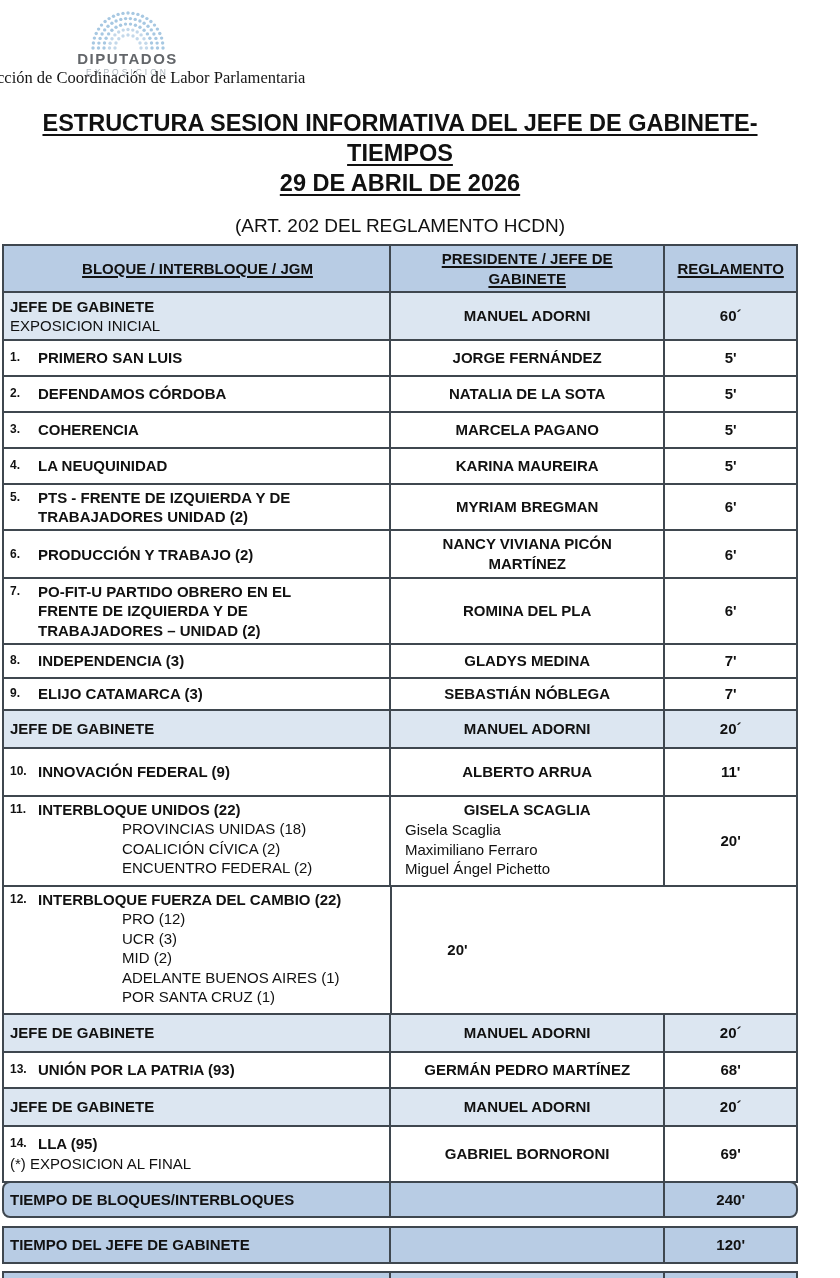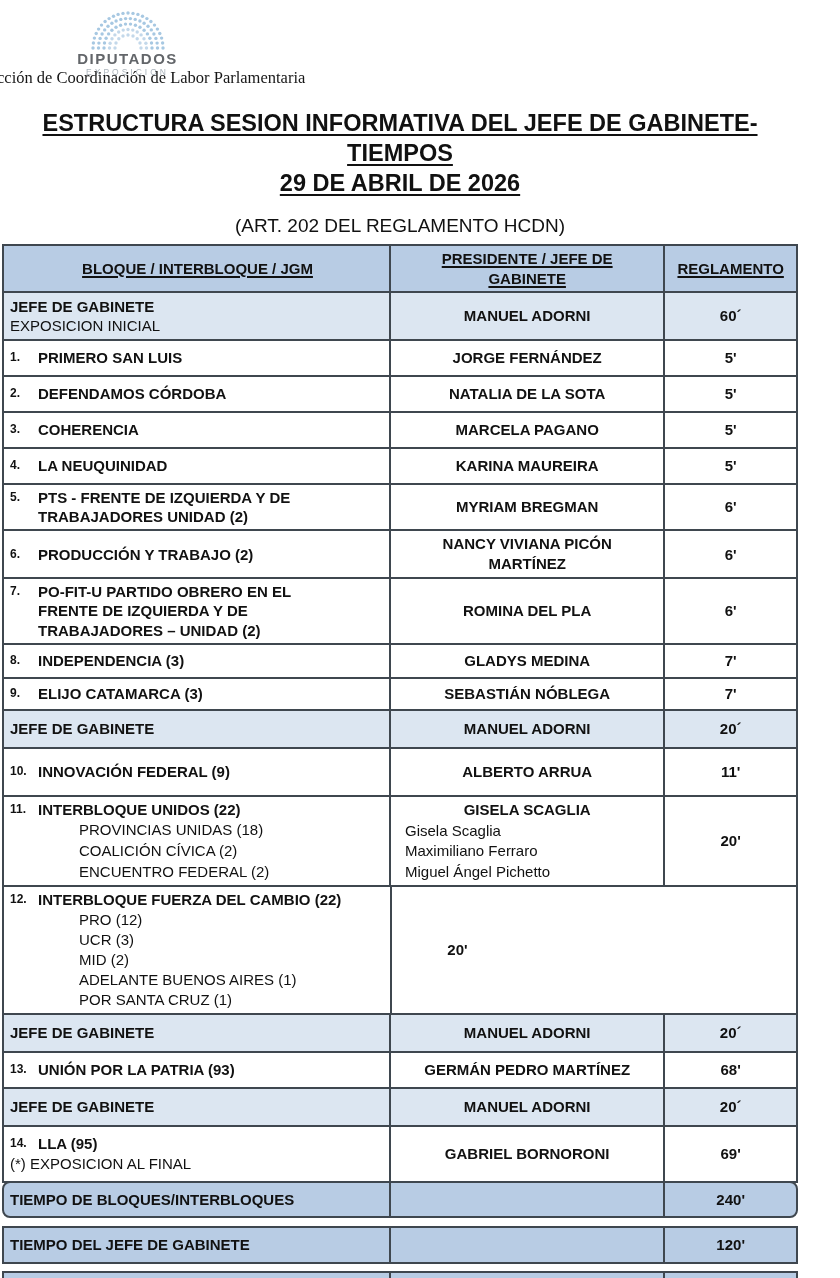--- a/index.html
+++ b/index.html
@@ -36,29 +36,29 @@
   .trow.bg-jgm{background:var(--jgm-bg);}
   .trow.bg-total{background:var(--total-bg);}
   .trow.bg-header{background:var(--header-bg);}
   .spacer{background:transparent;border:none;}
 
   .c{box-sizing:border-box;display:flex;flex-direction:column;justify-content:center;}
   .c1{width:386px;padding:3px 4px 3px 6px;}
   .c2{width:275px;border-left:2px solid var(--border);padding:3px 6px;}
   .c3{width:133px;border-left:2px solid var(--border);padding:3px 4px;
       align-items:center;text-align:center;}
-  .top-align .c1,.top-align .c2{justify-content:space-between;}
+  .top-align .c1,.top-align .c2{justify-content:flex-start;}
 
   .hcell{font-size:15px;font-weight:bold;text-align:center;white-space:pre-line;line-height:1.3;}
   .hcell span{text-decoration:underline;text-decoration-thickness:2px;text-underline-offset:2px;}
 
   .nrow{display:flex;align-items:flex-start;}
   .num{flex:none;width:28px;font-size:12px;font-weight:bold;padding-top:2px;}
   .bname{font-size:15px;font-weight:bold;line-height:1.28;white-space:pre-line;}
-  .subline{font-size:15px;line-height:1.3;margin-left:69px;}
+  .subline{font-size:15px;line-height:1.3;margin-left:112px;}
   .noteline{font-size:15px;line-height:1.3;}
   .pmain{font-size:15px;font-weight:bold;text-align:center;line-height:1.33;white-space:pre-line;}
   .member{font-size:15px;line-height:1.32;text-align:left;padding-left:8px;}
   .timeval{font-size:15px;font-weight:bold;line-height:1.3;white-space:pre-line;}
 </style>
 </head>
 <body>
 
 <div class="page">
 

